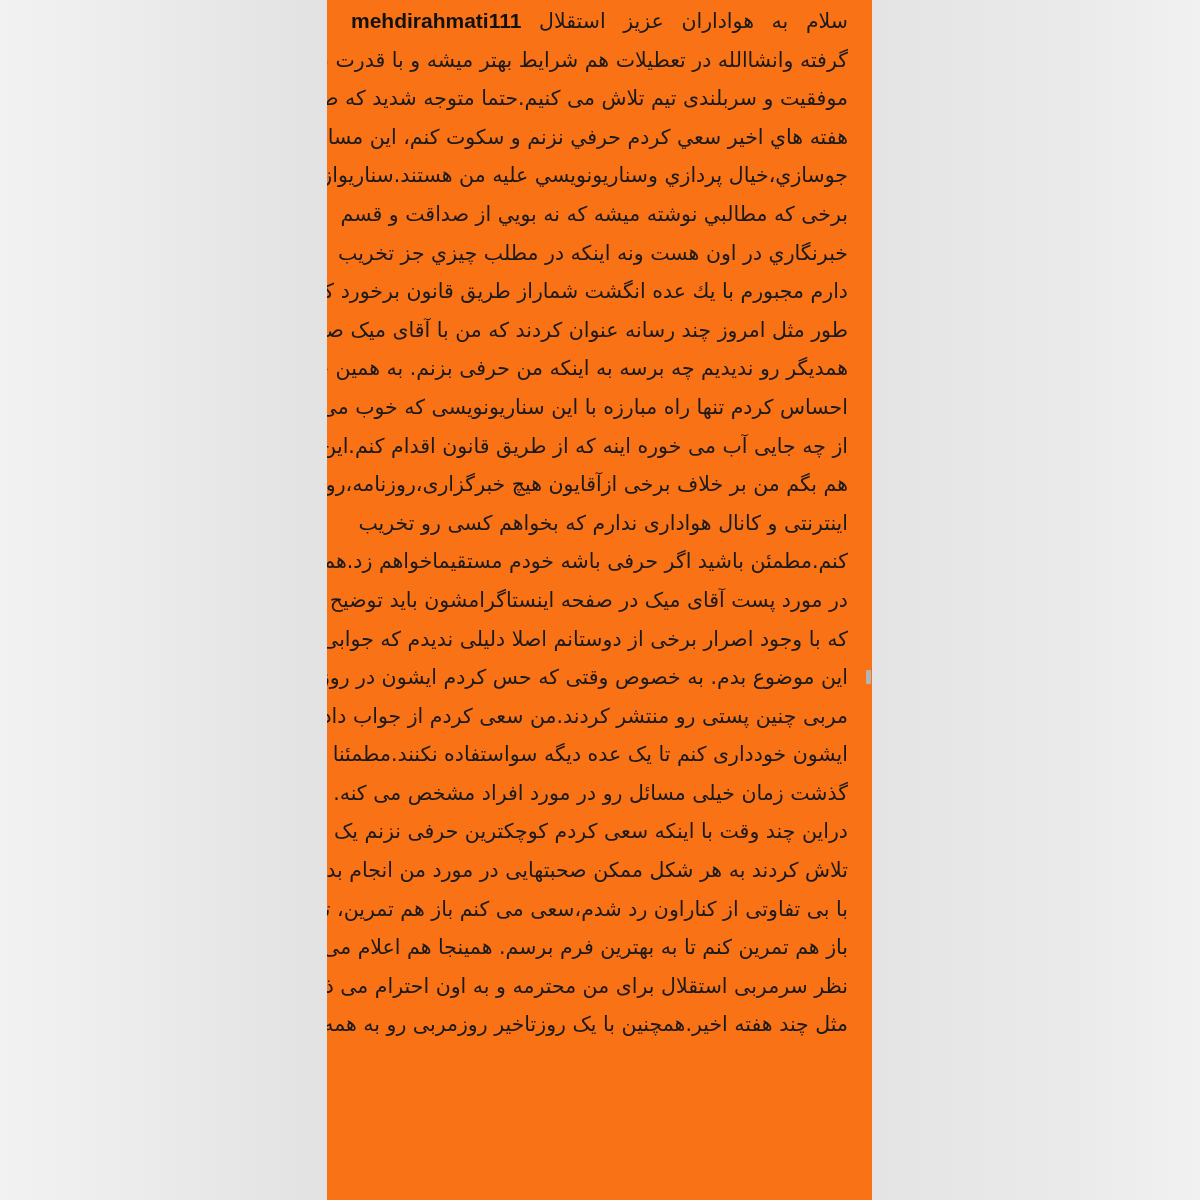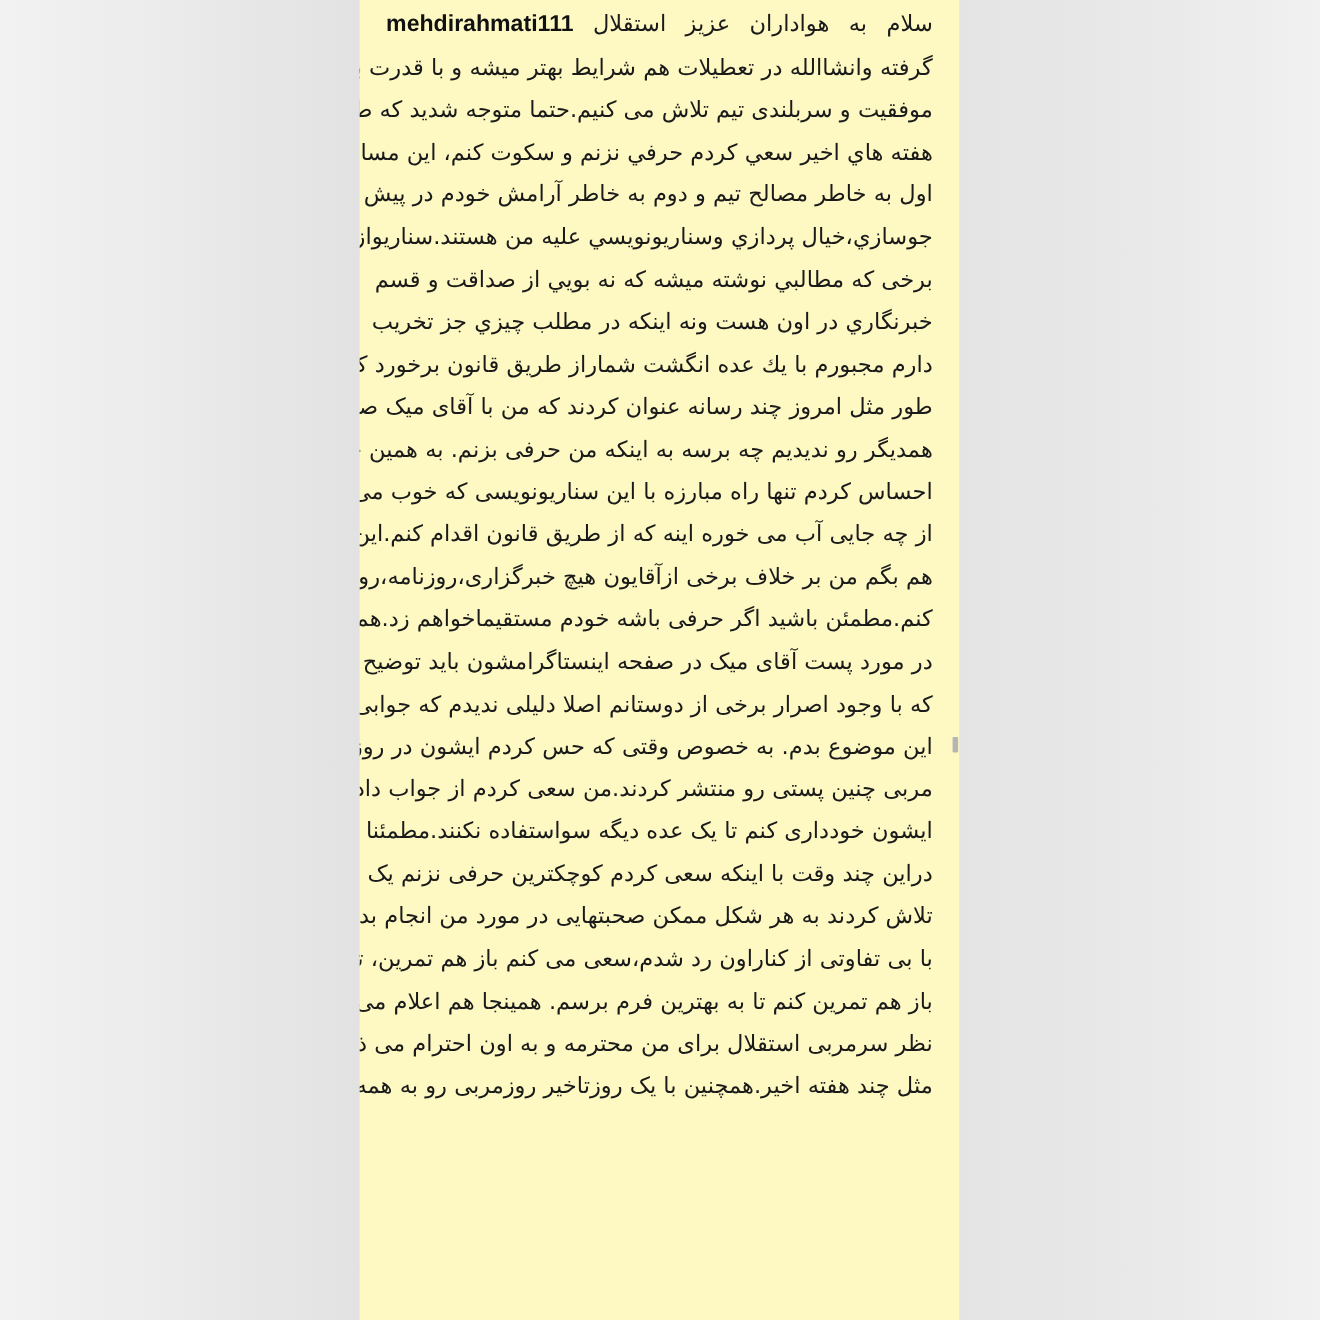--- a/index.html
+++ b/index.html
@@ -24,21 +24,21 @@
       right: 0;
       width: 328px;
       background: linear-gradient(90deg, #e4e4e4 0%, #eaeaea 60%, #f1f1f1 100%);
     }
     .panel {
       position: absolute;
       left: 327px;
       top: 0;
       width: 545px;
       height: 1200px;
-      background: #fef9c3;
+      background: #f97316;
       overflow: hidden;
     }
     .caption {
       direction: rtl;
       text-align: right;
       font-family: "DejaVu Sans", sans-serif;
       font-size: 20.5px;
       line-height: 38.6px;
       color: #1a1a1a;
       padding: 0 24px 0 18px;
@@ -77,36 +77,37 @@
 
 <div class="bg-left"></div>
 <div class="bg-right"></div>
 
 <div class="panel">
   <div class="caption">
     <span class="line"><span>سلام به هواداران عزیز استقلال</span> <span class="username">mehdirahmati111</span></span>
     <span class="line">گرفته وانشاالله در تعطیلات هم شرایط بهتر میشه و با قدرت برای</span>
     <span class="line">موفقیت و سربلندی تیم تلاش می کنیم.حتما متوجه شدید که طي</span>
     <span class="line">هفته هاي اخیر سعي کردم حرفي نزنم و سکوت کنم، این مساله رو</span>
-    <span class="line">اول به خاطر مصالح تیم و دوم به خاطر آرامش خودم در پیش</span>
     <span class="line">جوسازي،خیال پردازي وسناریونویسي علیه من هستند.سناریواز این</span>
     <span class="line">برخی که مطالبي نوشته میشه که نه بویي از صداقت و قسم</span>
     <span class="line">خبرنگاري در اون هست ونه اینکه در مطلب چیزي جز تخریب</span>
     <span class="line">دارم مجبورم با یك عده انگشت شماراز طریق قانون برخورد کنم. به</span>
     <span class="line">طور مثل امروز چند رسانه عنوان کردند که من با آقای میک صحبت</span>
     <span class="line">همدیگر رو ندیدیم چه برسه به اینکه من حرفی بزنم. به همین خاطر</span>
     <span class="line">احساس کردم تنها راه مبارزه با این سناریونویسی که خوب می دونم</span>
     <span class="line">از چه جایی آب می خوره اینه که از طریق قانون اقدام کنم.این رو</span>
     <span class="line">هم بگم من بر خلاف برخی ازآقایون هیچ خبرگزاری،روزنامه،روزنامه</span>
+    <span class="line last">اینترنتی و کانال هواداری ندارم که بخواهم کسی رو تخریب</span>
     <span class="line">کنم.مطمئن باشید اگر حرفی باشه خودم مستقیماخواهم  زد.همچنین</span>
     <span class="line">در مورد پست آقای میک در صفحه اینستاگرامشون باید توضیح بدم</span>
     <span class="line">که با وجود اصرار برخی از دوستانم اصلا دلیلی ندیدم که جوابی به</span>
     <span class="line last">این موضوع بدم. به خصوص وقتی که حس کردم ایشون در روز</span>
     <span class="line">مربی چنین پستی رو منتشر کردند.من سعی کردم از جواب دادن به</span>
     <span class="line">ایشون خودداری کنم تا یک عده دیگه سواستفاده نکنند.مطمئنا</span>
+    <span class="line last">گذشت زمان خیلی مسائل رو در مورد افراد مشخص می کنه.</span>
     <span class="line">دراین چند وقت با اینکه سعی کردم کوچکترین حرفی نزنم یک عده</span>
     <span class="line">تلاش کردند به هر شکل ممکن صحبتهایی در مورد من انجام بدن که</span>
     <span class="line">با بی تفاوتی از کناراون رد شدم،سعی می کنم باز هم تمرین، تمرین و</span>
     <span class="line">باز هم تمرین کنم تا به بهترین فرم برسم. همینجا هم اعلام می کنم</span>
     <span class="line">نظر سرمربی استقلال برای من محترمه و به اون احترام می ذارم</span>
     <span class="line">مثل چند هفته اخیر.همچنین با یک روزتاخیر روزمربی رو به همه</span>
 
   </div>
 </div>
 

